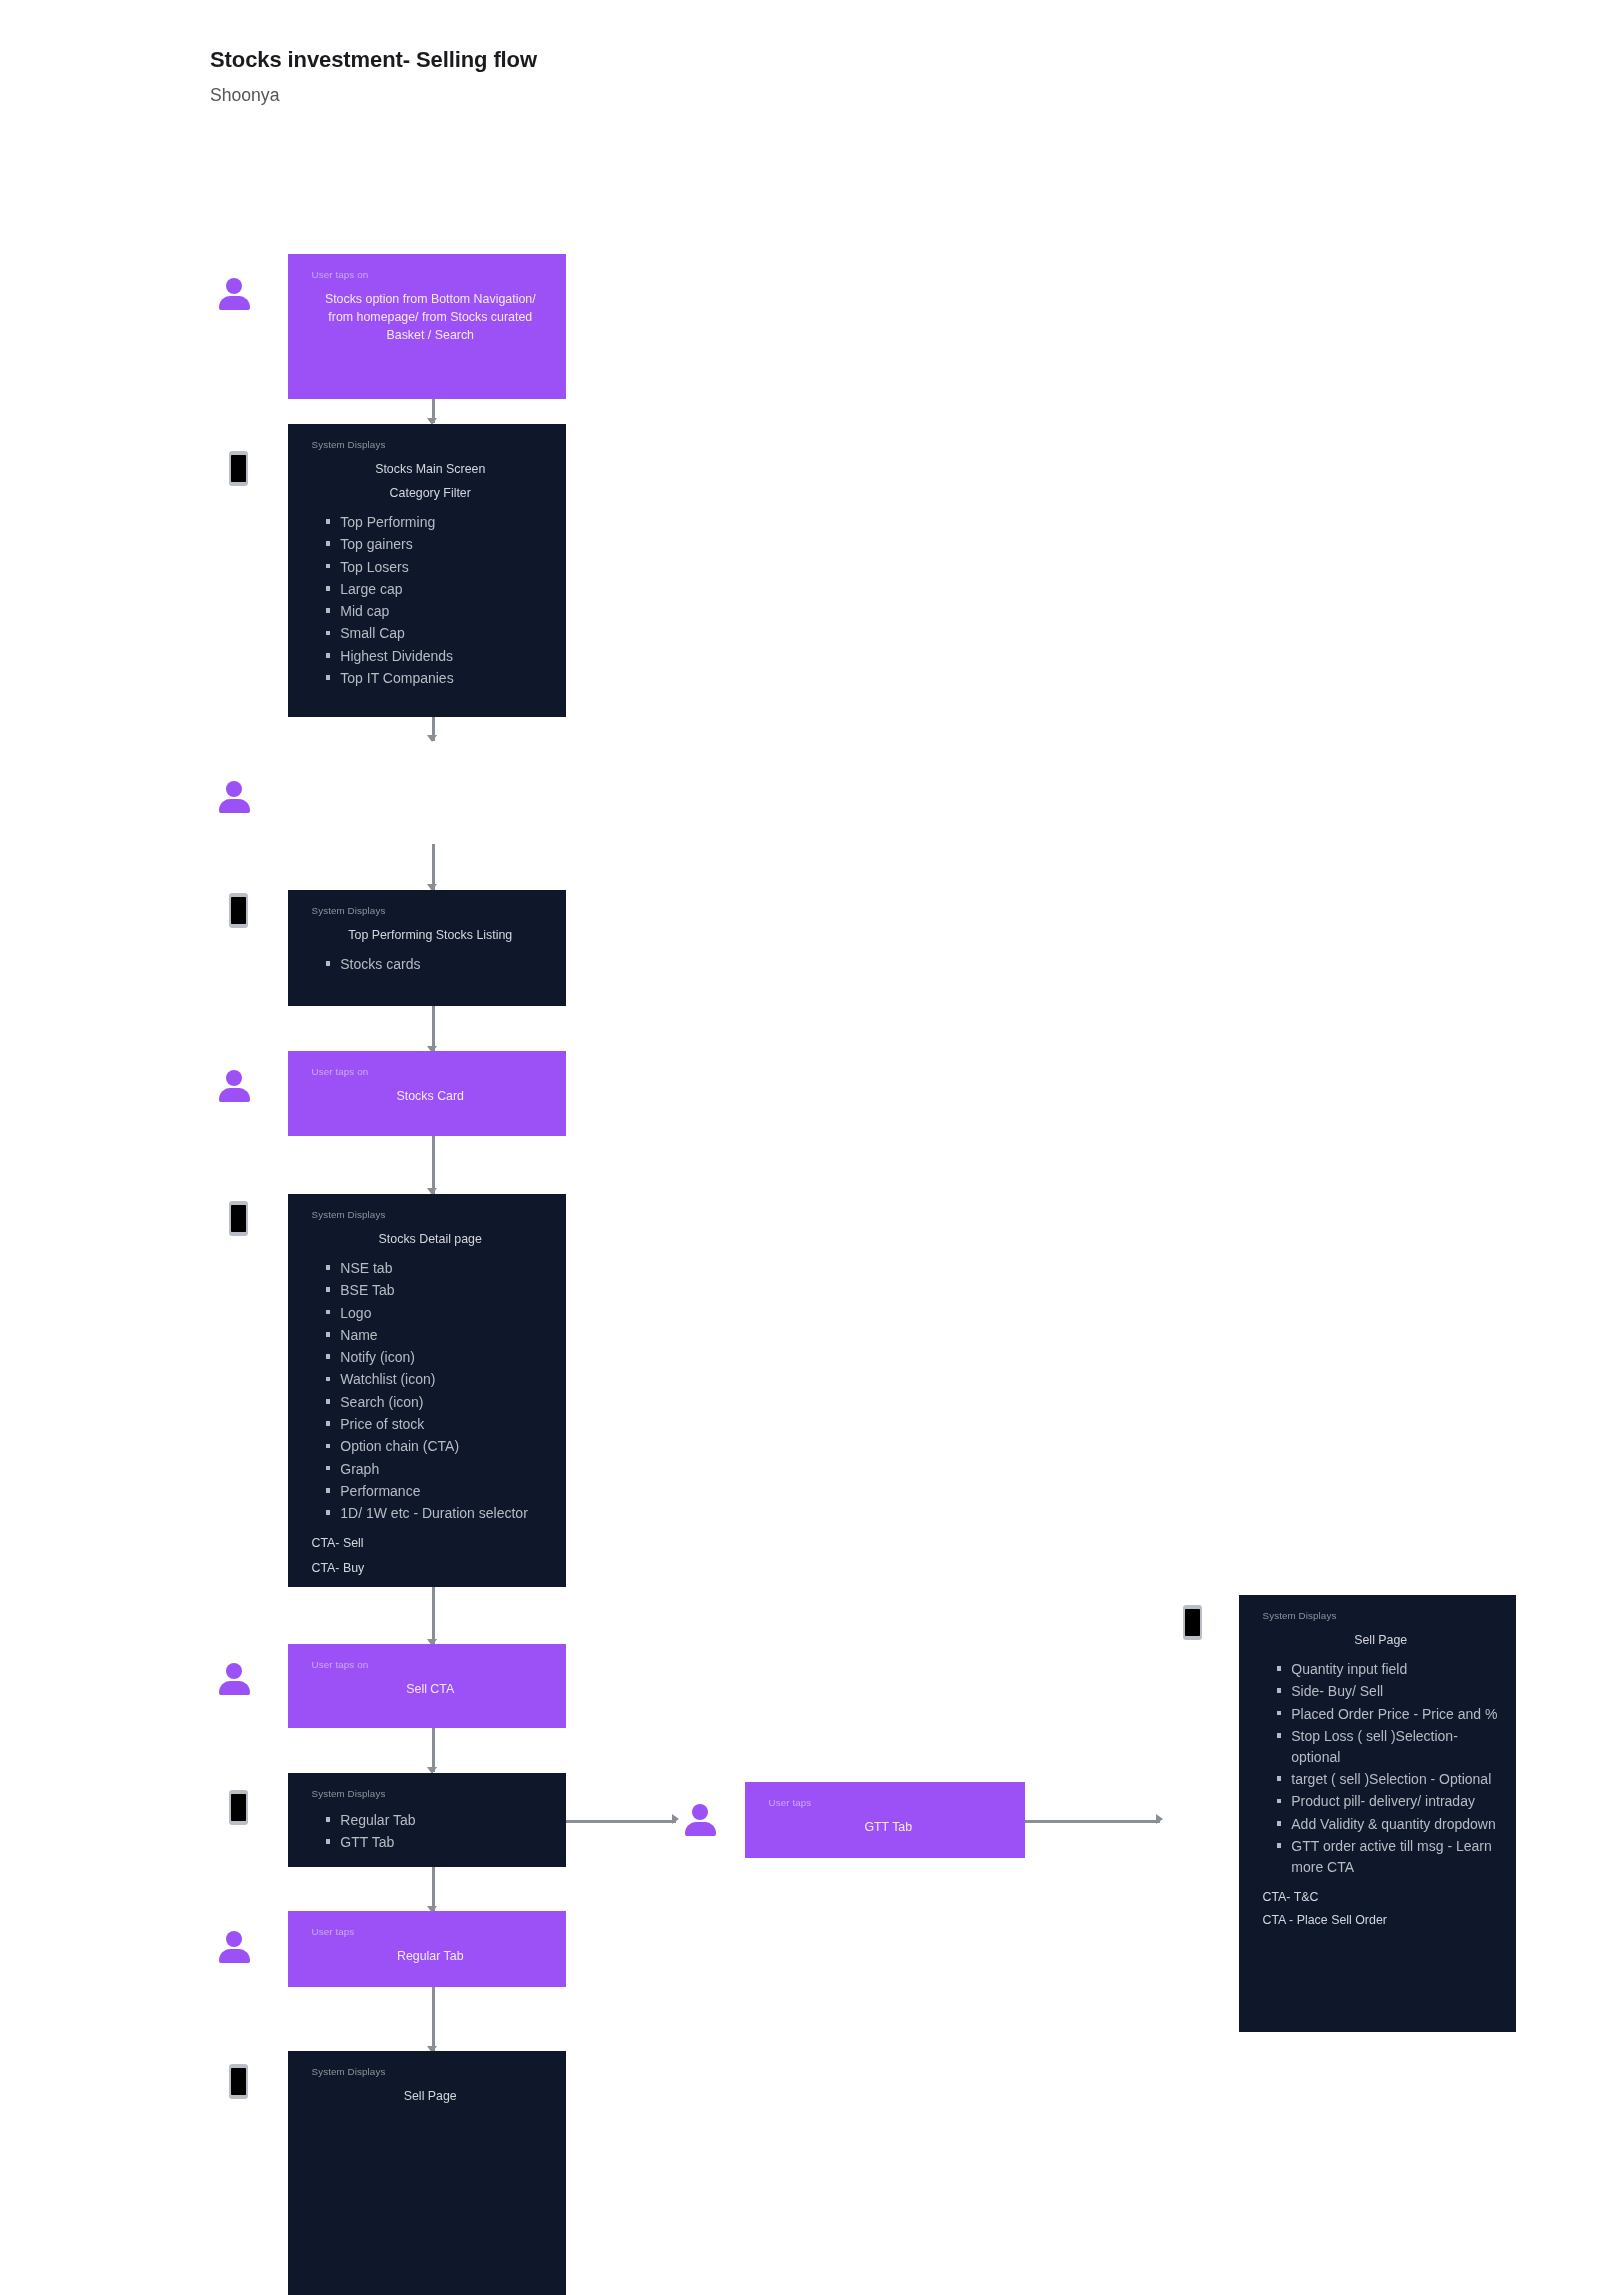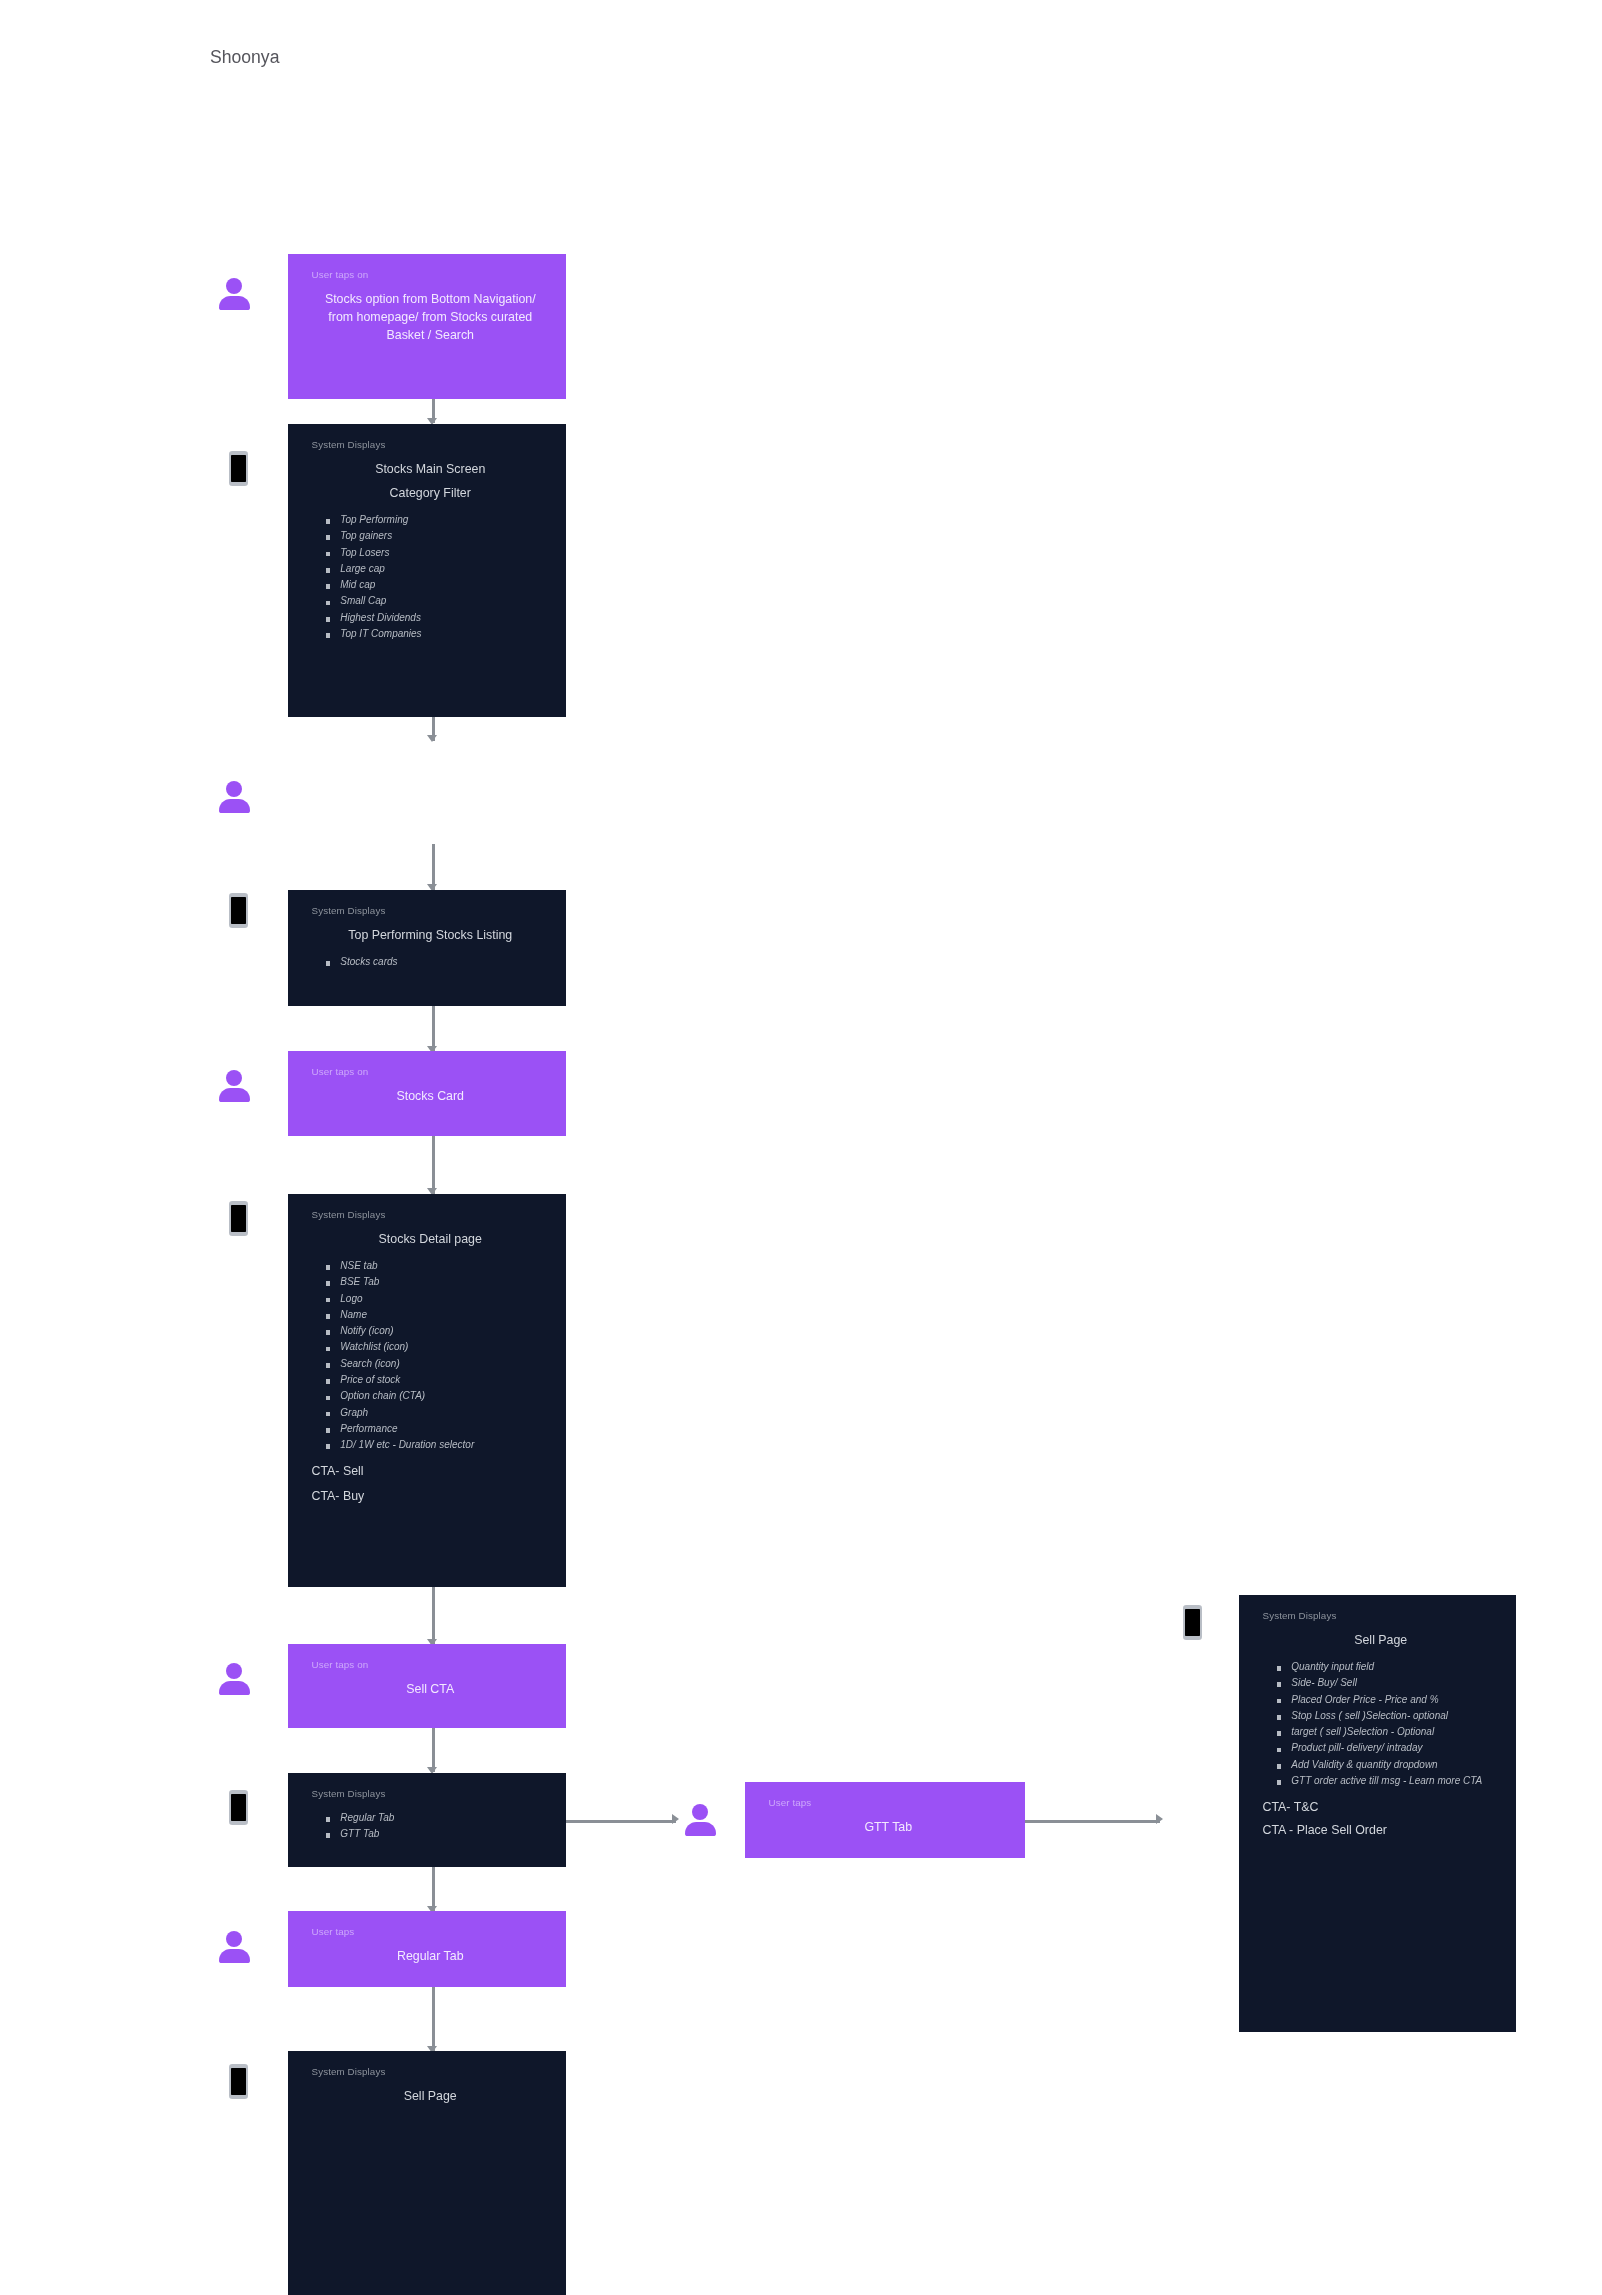--- a/index.html
+++ b/index.html
@@ -78,26 +78,25 @@
   .node.user .node-title { color: #f3e9ff; }
   .node.system .node-title { color: #d3d7dd; }
 
   .node-list {
     list-style: none;
     margin: 9.2px 0 0 0;
     padding: 0 0 0 14.4px;
   }
   .node-list li {
     position: relative;
-    font-size: 10px;
+    font-size: 14px;
     line-height: 1.5;
     color: #b7bcc4;
     padding-left: 14.4px;
     margin-bottom: 1.3px;
-    font-style: italic;
   }
   .node-list li::before {
     content: "";
     position: absolute;
     left: 0;
     top: 7.2px;
     width: 4.6px;
     height: 4.6px;
     background: #b7bcc4;
   }
@@ -163,20 +162,21 @@
     width: 0; height: 0;
     border-top: 5.9px solid transparent;
     border-bottom: 5.9px solid transparent;
     border-left: 7.8px solid #8a8f96;
   }
 </style>
 </head>
 <body>
 
 <div class="doc-header">
+  <h1 class="doc-title">Stocks investment- Selling flow</h1>
   <p class="doc-subtitle">Shoonya</p>
 </div>
 
 <div id="flow-canvas">
 
   <div class="conn v" style="left:432px; top:398px; height:25px;"></div>
   <div class="arrow-down" style="left:427px; top:418px;"></div>
 
   <div class="conn v" style="left:432px; top:716px; height:25px;"></div>
   <div class="arrow-down" style="left:427px; top:735px;"></div>

